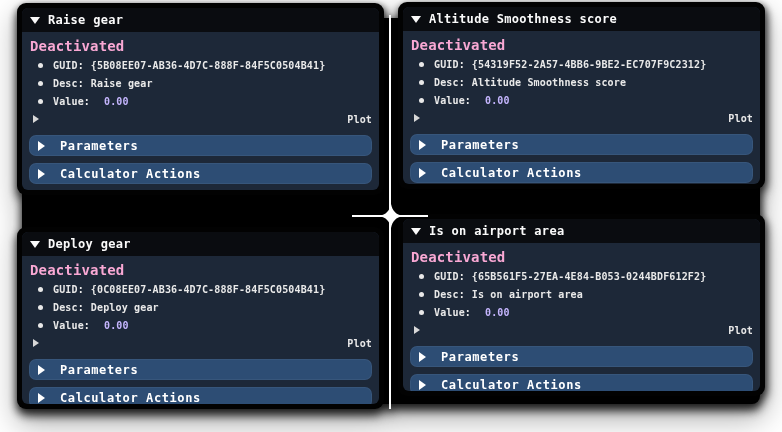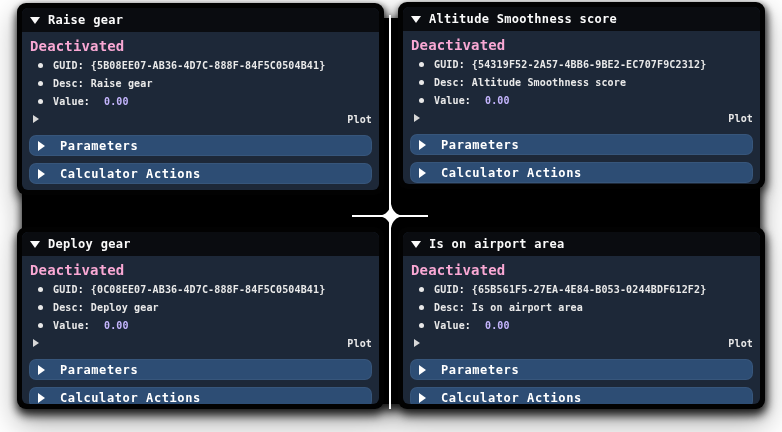--- a/index.html
+++ b/index.html
@@ -169,21 +169,21 @@
           </div>
           <div class="bar">
             <span class="tri-right"></span>
             <span>Calculator Actions</span>
           </div>
         </div>
       </div>
     </section>
   </div>
 
-  <div class="card" style="left:398px; top:227px; width:367px; height:182px;">
+  <div class="card" style="left:398px; top:214px; width:367px; height:182px;">
     <section class="panel">
       <header class="ph">
         <span class="tri-down"></span>
         <span class="ptitle">Is on airport area</span>
       </header>
       <div class="pbody">
         <div class="status">Deactivated</div>
         <div class="row bullet-row">
           <span class="dot"></span>
           <span class="lblgap">GUID:</span>

